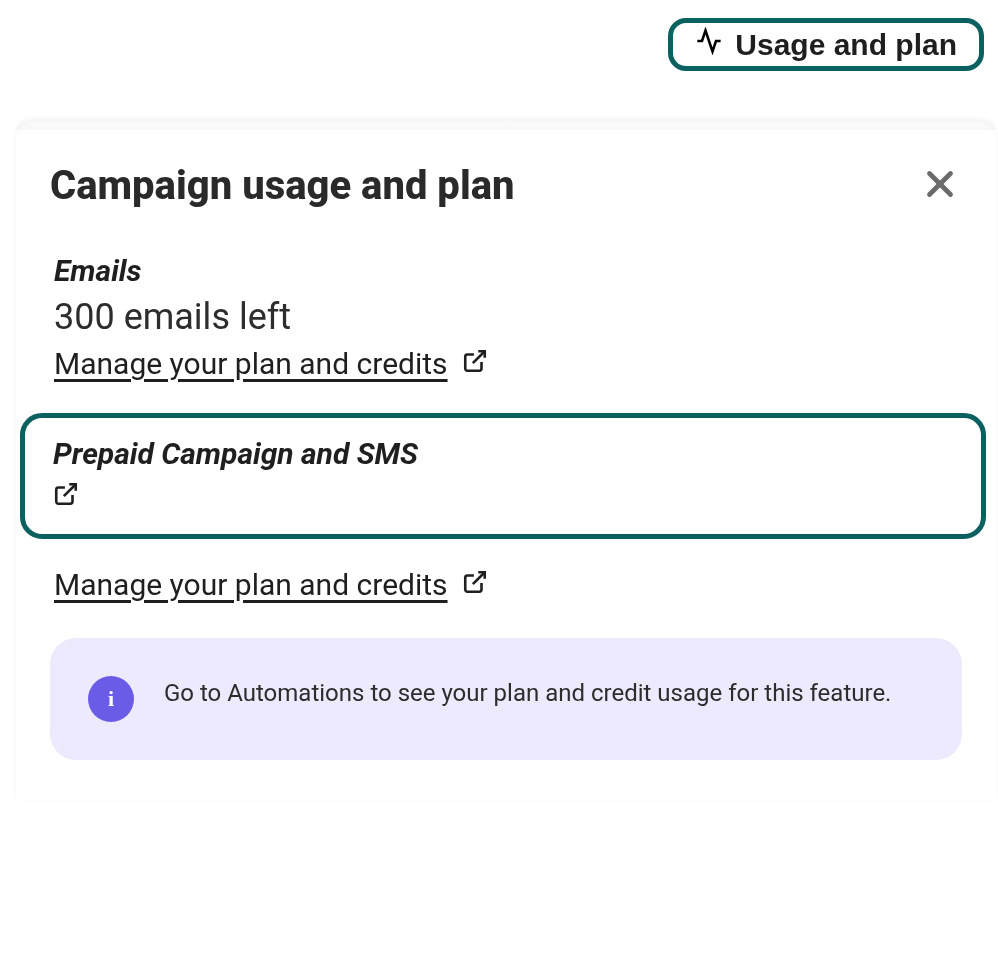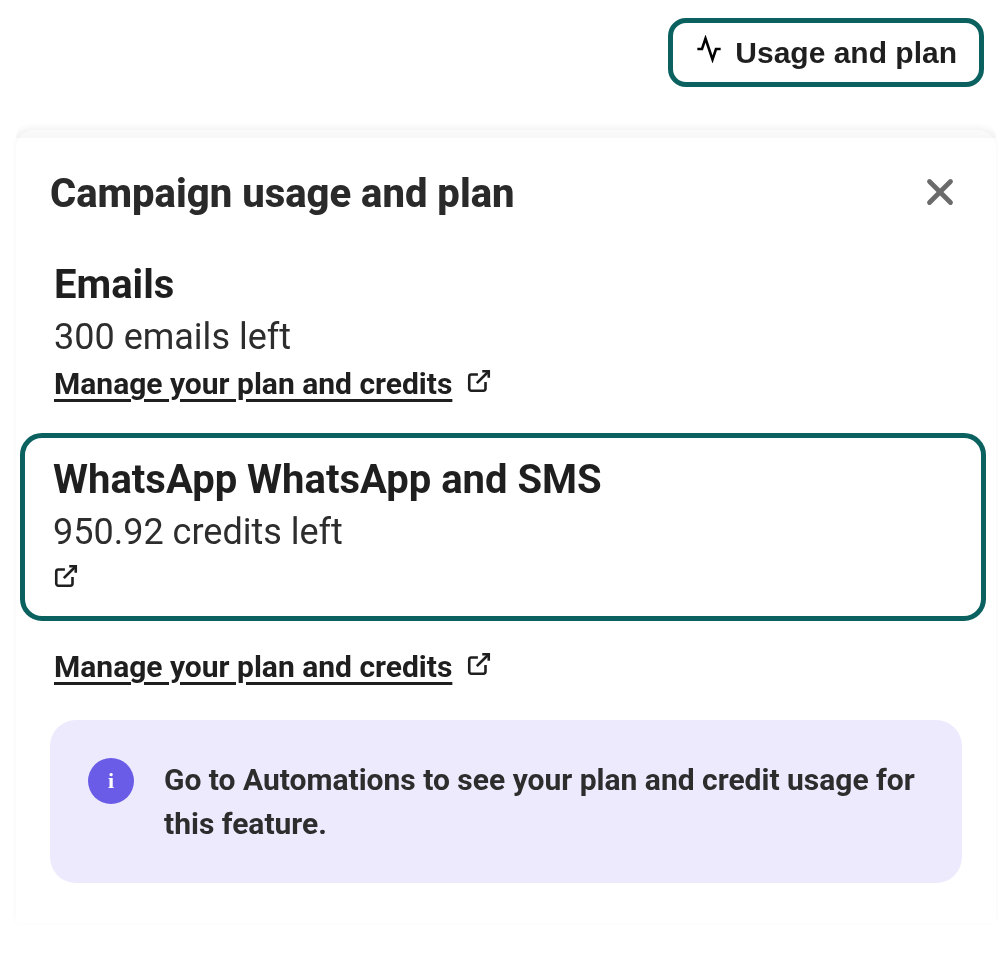--- a/index.html
+++ b/index.html
@@ -17,39 +17,39 @@
     }
     .top-button-wrap {
       position: absolute;
       top: 18px;
       right: 14px;
     }
     .usage-plan-button {
       display: inline-flex;
       align-items: center;
       gap: 12px;
-      padding: 12px 22px;
+      padding: 4px 22px;
       border: 5px solid #0a6160;
       border-radius: 18px;
       background: #fff;
       font-size: 30px;
       font-weight: 600;
       color: #1f1f1f;
       cursor: pointer;
     }
     .usage-plan-button svg {
       width: 28px;
       height: 28px;
       stroke: #000;
       stroke-width: 2.2;
       fill: none;
     }
     .panel {
       position: absolute;
-      top: 130px;
+      top: 122px;
       left: 16px;
       right: 2px;
       background: #fff;
       border-top-left-radius: 18px;
       border-top-right-radius: 18px;
       padding: 40px 34px 40px 34px;
       box-shadow: 0 -2px 6px rgba(0,0,0,0.04);
     }
     .panel::before {
       content: "";
@@ -96,37 +96,38 @@
     .section-highlighted {
       border: 5px solid #0a6160;
       border-radius: 22px;
       padding: 18px 28px 20px 28px;
       margin-left: -30px;
       margin-right: -24px;
       margin-bottom: 28px;
       margin-top: 14px;
     }
     .section-title {
-      font-size: 40px;
+      font-size: 30px;
       font-weight: 700;
       color: #1f1f1f;
       margin-bottom: 8px;
+      font-style: italic;
     }
     .section-value {
       font-size: 36px;
       font-weight: 400;
       color: #2d2d2d;
       margin-bottom: 8px;
     }
     .section-link {
       display: inline-flex;
       align-items: center;
       gap: 14px;
       font-size: 30px;
-      font-weight: 700;
+      font-weight: 400;
       color: #1f1f1f;
       cursor: pointer;
     }
     .section-link-text {
       text-decoration: underline;
       text-underline-offset: 5px;
     }
     .ext-icon svg {
       width: 26px;
       height: 26px;
@@ -151,24 +152,24 @@
       background: #6b5ce7;
       display: flex;
       align-items: center;
       justify-content: center;
       color: #fff;
       font-size: 22px;
       font-weight: 700;
       font-family: Georgia, serif;
     }
     .info-text {
-      font-size: 30px;
+      font-size: 24px;
       line-height: 1.45;
       color: #2d2d2d;
-      font-weight: 700;
+      font-weight: 400;
     }
   </style>
 </head>
 <body>
 
 <div class="top-button-wrap">
   <button class="usage-plan-button">
     <span>
       <svg viewBox="0 0 24 24">
           <polyline points="2 12 6 12 9 3 15 21 18 12 22 12"></polyline>
@@ -200,22 +201,21 @@
         <svg viewBox="0 0 24 24">
             <path d="M18 13v6a2 2 0 0 1-2 2H5a2 2 0 0 1-2-2V8a2 2 0 0 1 2-2h6"></path>
             <polyline points="15 3 21 3 21 9"></polyline>
             <line x1="10" y1="14" x2="21" y2="3"></line>
           </svg>
       </span>
     </a>
   </div>
 
   <div class="section section-highlighted">
-    <div class="section-title">WhatsApp WhatsApp and SMS</div>
-    <div class="section-value">950.92 credits left</div>
+    <div class="section-title">Prepaid Campaign and SMS</div>
     <a class="section-link">
       <span class="ext-icon">
         <svg viewBox="0 0 24 24">
             <path d="M18 13v6a2 2 0 0 1-2 2H5a2 2 0 0 1-2-2V8a2 2 0 0 1 2-2h6"></path>
             <polyline points="15 3 21 3 21 9"></polyline>
             <line x1="10" y1="14" x2="21" y2="3"></line>
           </svg>
       </span>
     </a>
   </div>

